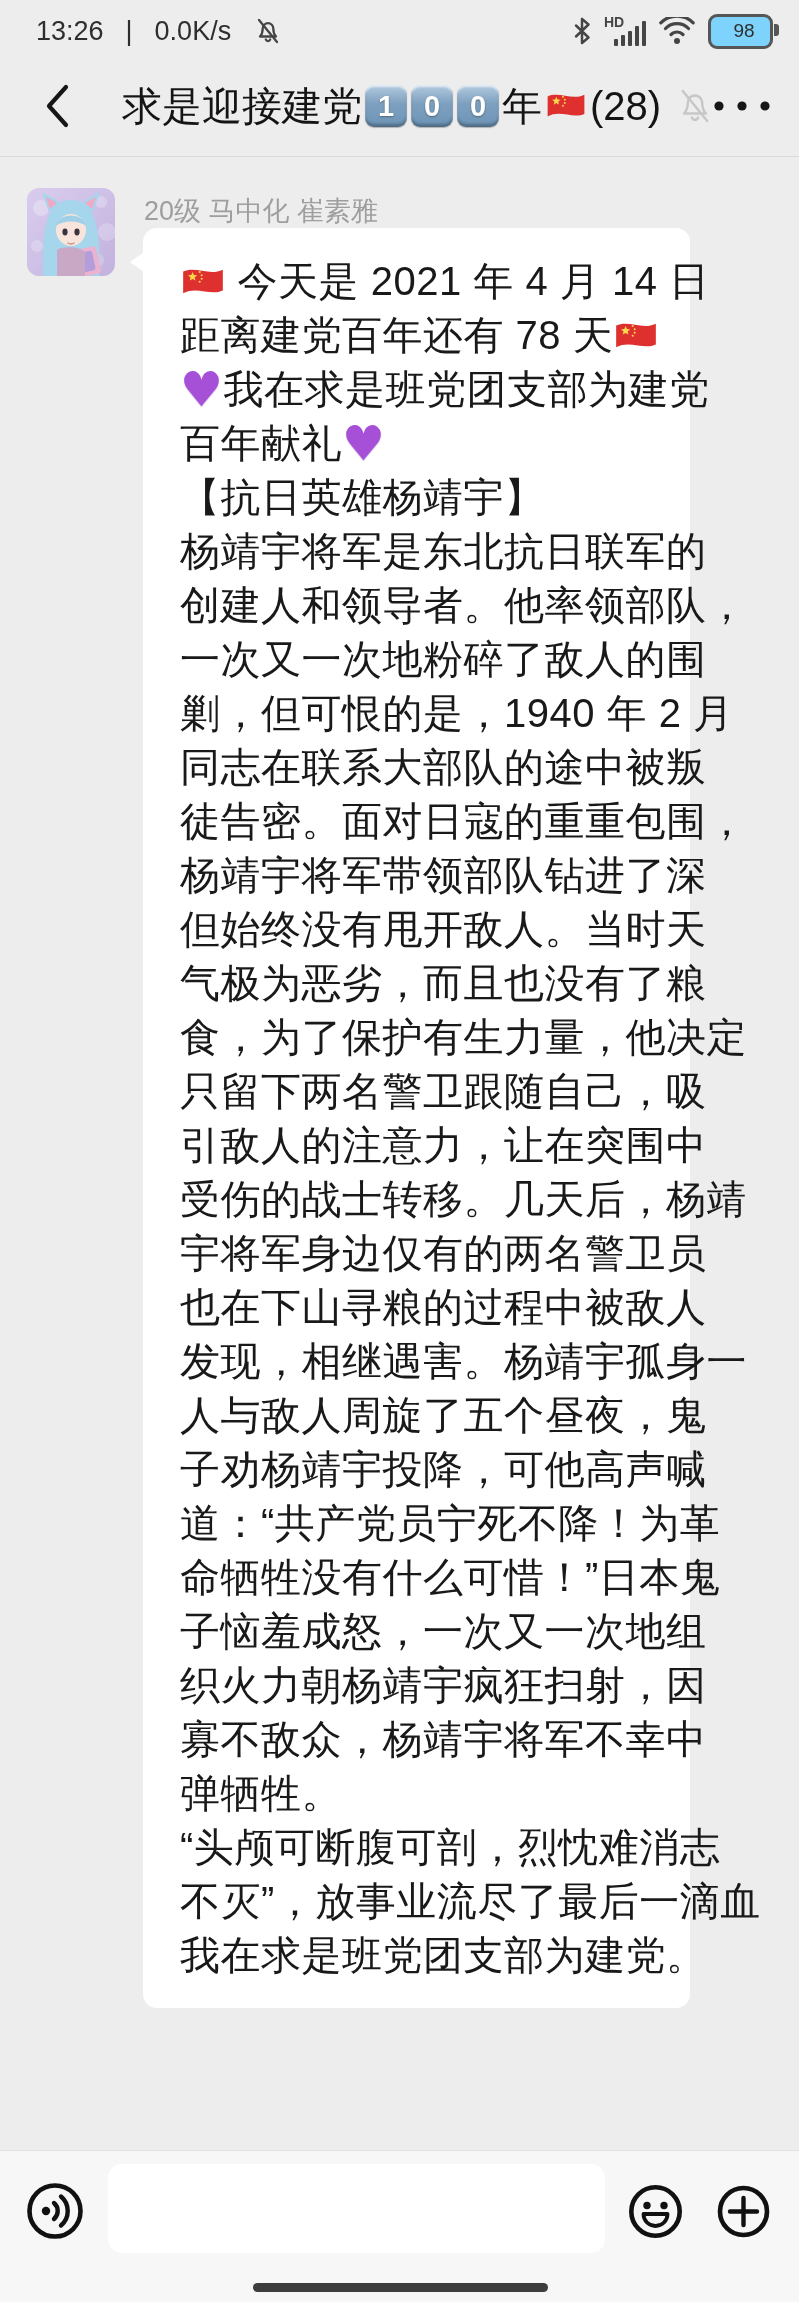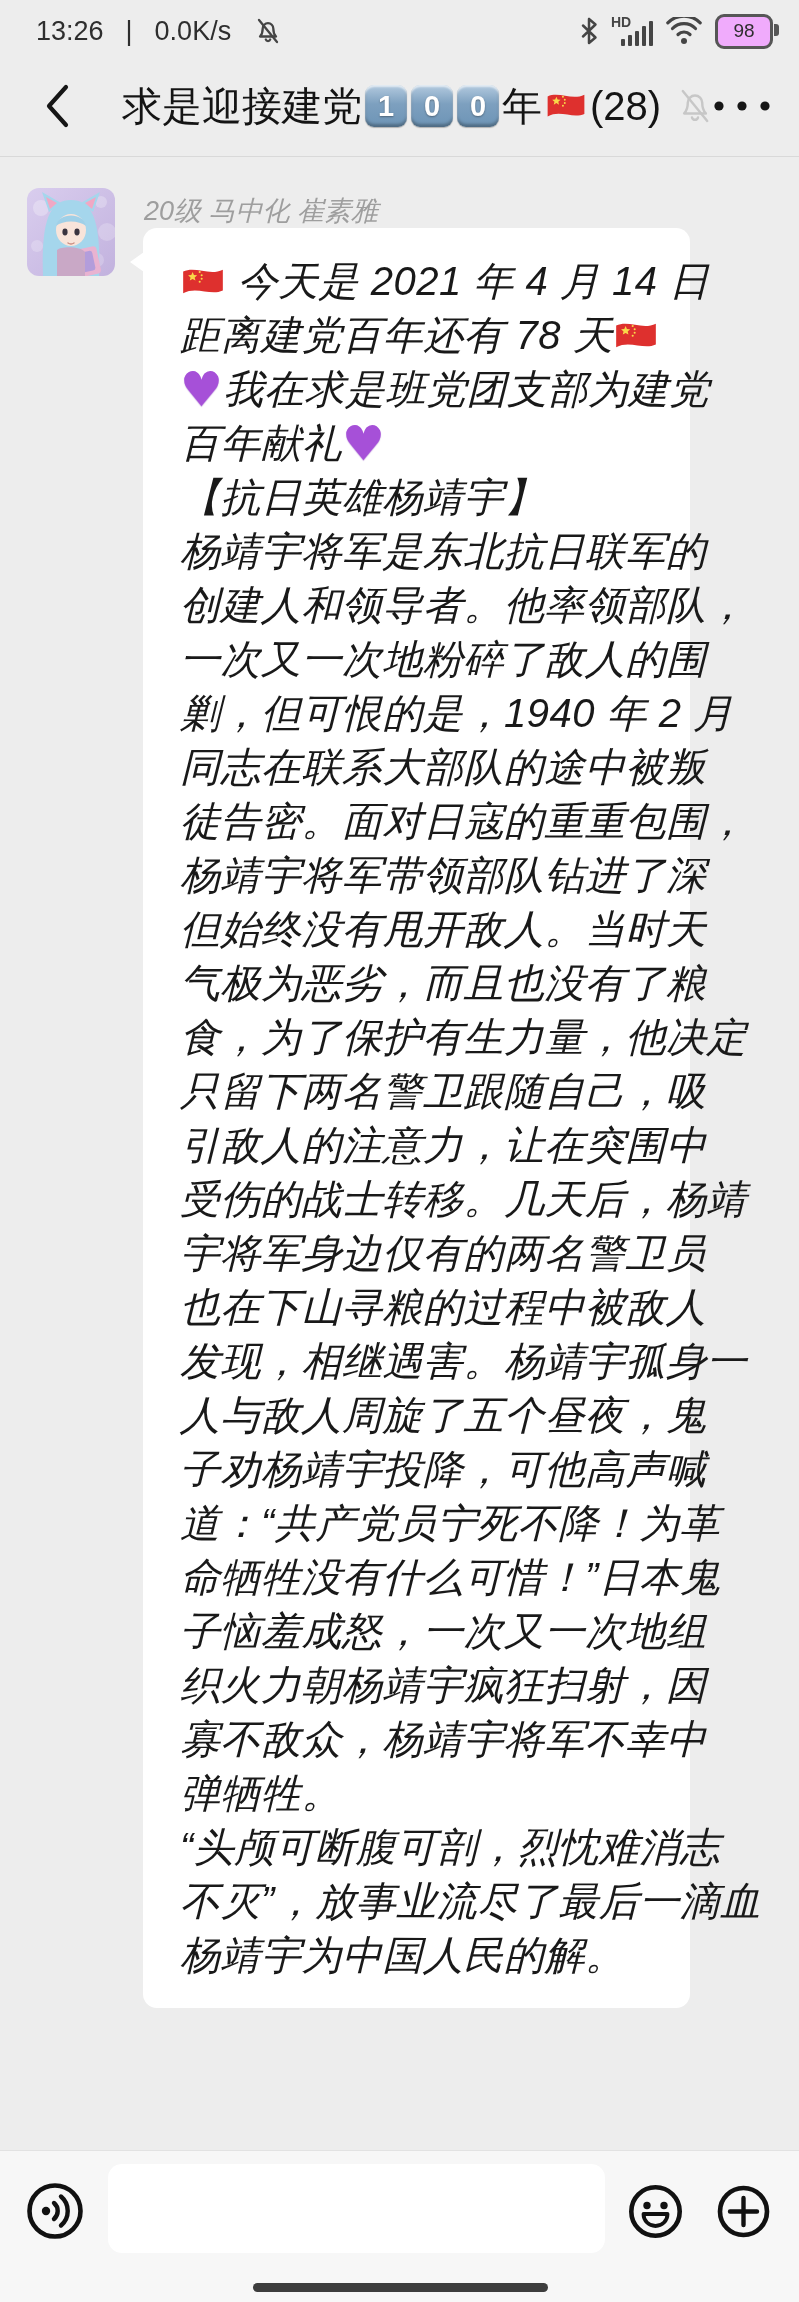--- a/index.html
+++ b/index.html
@@ -15,21 +15,21 @@
     position:absolute;top:0;left:0;width:799px;height:56px;
     display:flex;align-items:center;box-sizing:border-box;
     padding:6px 26px 0 36px;color:#2e2e2e;
   }
   .status-left{display:flex;align-items:center;gap:22px;font-size:27px;font-weight:500;}
   .status-right{margin-left:auto;display:flex;align-items:center;gap:13px;}
   .signal-icon{position:relative;width:42px;height:32px;}
   .signal-icon .hd{position:absolute;top:-1px;left:0;font-size:14px;font-weight:700;color:#454545;}
   .signal-icon svg{position:absolute;bottom:1px;right:0;}
   .battery{position:relative;width:52px;height:29px;border:3px solid #565656;border-radius:9px;
-    background:#f0abfc;display:flex;align-items:center;justify-content:center;}
+    background:#7dd3fc;display:flex;align-items:center;justify-content:center;padding-left:7px;}
   .battery span{font-size:19px;color:#2e2e2e;font-weight:500;}
   .battery::after{content:"";position:absolute;right:-9px;top:7px;width:5px;height:12px;background:#565656;border-radius:0 3px 3px 0;}
   
   .nav-bar{
     position:absolute;top:56px;left:0;width:632px;height:100px;
     display:flex;align-items:center;box-sizing:border-box;padding:0 28px 0 42px;
   }
   .nav-divider{position:absolute;top:156px;left:0;width:799px;height:1px;background:#d9d9d9;}
   .back-btn{width:34px;height:50px;display:flex;align-items:center;}
   .nav-title{margin-left:52px;display:flex;align-items:center;font-size:40px;color:#141414;font-weight:500;white-space:nowrap;}
@@ -39,21 +39,21 @@
     background:linear-gradient(180deg,#b3cadf 0%,#7da0bf 45%,#6d94b6 100%);
     box-shadow:inset 0 2px 2px rgba(255,255,255,.65), inset 0 -3px 3px rgba(0,0,0,.28), 0 1px 1px rgba(0,0,0,.25);
     color:#fff;font-size:29px;font-weight:700;
     display:flex;align-items:center;justify-content:center;
     text-shadow:0 1px 2px rgba(0,0,0,.35);
   }
   .nav-flag{width:42px;height:32px;margin:0 3px;display:inline-flex;}
   .nav-bell{margin-left:16px;display:flex;}
   .more-btn{margin-left:auto;display:flex;align-items:center;height:40px;}
   
-  .chat{position:absolute;top:157px;left:0;width:799px;height:1993px;background:#ededed;font-style:italic;}
+  .chat{position:absolute;top:157px;left:0;width:799px;height:1993px;background:#ededed;}
   .avatar{position:absolute;left:27px;top:31px;width:88px;height:88px;border-radius:12px;overflow:hidden;}
   .sender{position:absolute;left:144px;top:36px;font-size:27px;color:#9e9e9e;white-space:nowrap;}
   .bubble{
     position:absolute;left:143px;top:71px;width:547px;box-sizing:border-box;
     background:#ffffff;border-radius:14px;padding:26px 18px 26px 37px;
   }
   .bubble::before{
     content:"";position:absolute;left:-13px;top:24px;width:0;height:0;
     border-top:10px solid transparent;border-bottom:10px solid transparent;border-right:14px solid #ffffff;
   }
@@ -243,21 +243,21 @@
         <div class="msg-line">人与敌人周旋了五个昼夜，鬼</div>
         <div class="msg-line">子劝杨靖宇投降，可他高声喊</div>
         <div class="msg-line">道：“共产党员宁死不降！为革</div>
         <div class="msg-line">命牺牲没有什么可惜！”日本鬼</div>
         <div class="msg-line">子恼羞成怒，一次又一次地组</div>
         <div class="msg-line">织火力朝杨靖宇疯狂扫射，因</div>
         <div class="msg-line">寡不敌众，杨靖宇将军不幸中</div>
         <div class="msg-line">弹牺牲。</div>
         <div class="msg-line">“头颅可断腹可剖，烈忱难消志</div>
         <div class="msg-line">不灭”，放事业流尽了最后一滴血</div>
-        <div class="msg-line">杨靖宇为中国人民的解。</div>
+        <div class="msg-line">我在求是班党团支部为建党。</div>
       </div>
   </div>
 </div>
 
 <div class="input-bar">
   <button class="voice-btn">
     <svg width="58" height="58" viewBox="0 0 58 58" fill="none">
       <circle cx="29" cy="29" r="25.5" stroke="#111111" stroke-width="4.6"></circle>
       <circle cx="20" cy="29" r="4.2" fill="#111111"></circle>
       <path d="M28 21 a 10.5 10.5 0 0 1 0 16" stroke="#111111" stroke-width="4.4" stroke-linecap="round"></path>

